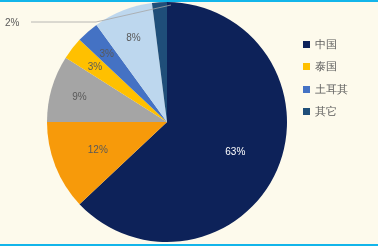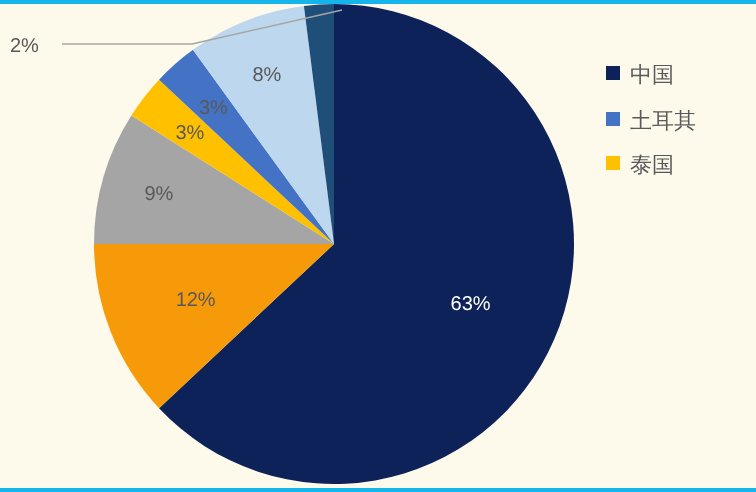--- a/index.html
+++ b/index.html
@@ -53,20 +53,21 @@
   #legend {
     position: absolute;
     left: 303px;
     top: 33px;
     width: 72px;
     display: flex;
     flex-direction: column;
   }
   .legend-item {
     display: flex;
+    align-items: center;
     height: 22.5px;
   }
   .legend-swatch {
     width: 7px;
     height: 7px;
     flex: 0 0 auto;
     margin-right: 5px;
   }
   .legend-label {
     font-family: "Liberation Sans", sans-serif;
@@ -105,22 +106,26 @@
         <text x="5" y="26" text-anchor="start" class="slice-label">2%</text>
       </g>
   </svg>
 
   <div id="legend">
       <div class="legend-item">
         <span class="legend-swatch" style="background: rgb(13, 34, 89);"></span>
         <span class="legend-label">中国</span>
       </div>
       <div class="legend-item">
+        <span class="legend-swatch" style="background: rgb(255, 192, 0);"></span>
+        <span class="legend-label">泰国</span>
+      </div>
+      <div class="legend-item">
         <span class="legend-swatch" style="background: rgb(68, 114, 196);"></span>
         <span class="legend-label">土耳其</span>
       </div>
       <div class="legend-item">
-        <span class="legend-swatch" style="background: rgb(255, 192, 0);"></span>
-        <span class="legend-label">泰国</span>
+        <span class="legend-swatch" style="background: rgb(31, 78, 121);"></span>
+        <span class="legend-label">其它</span>
       </div>
     </div>
 
 </div>
 
 </body></html>

